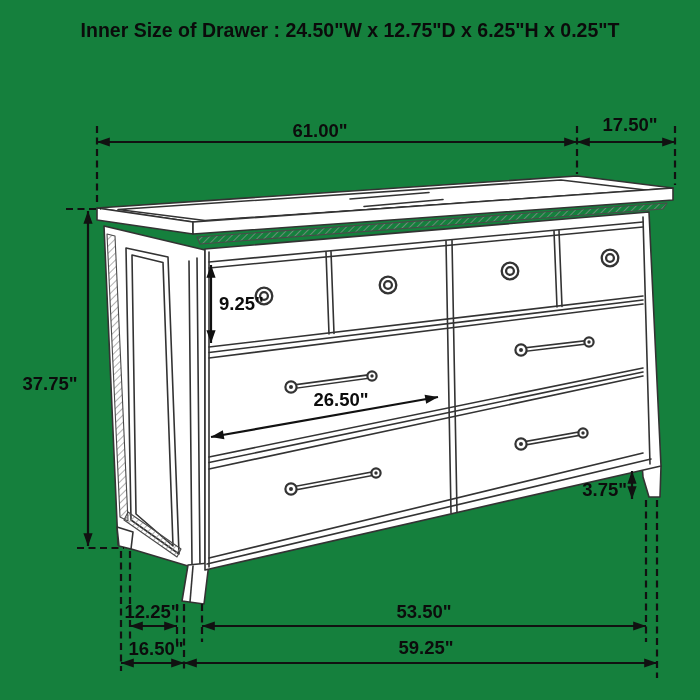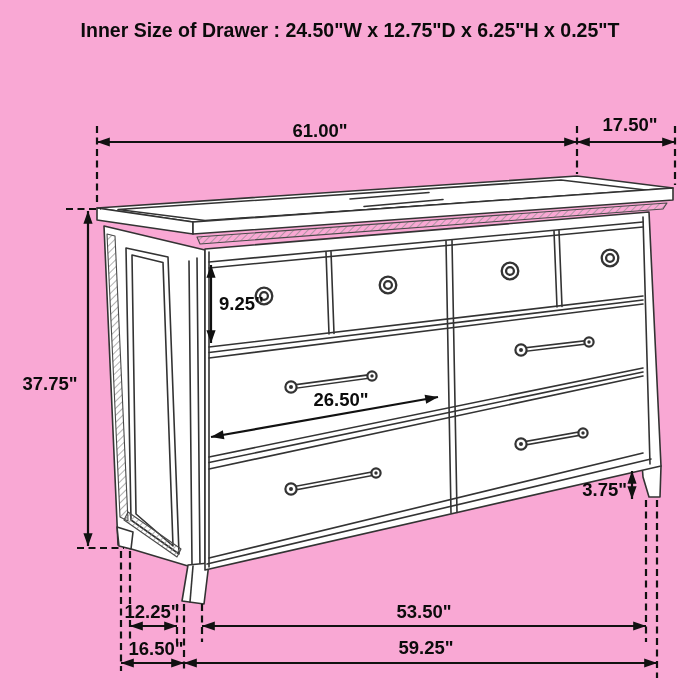--- a/index.html
+++ b/index.html
@@ -1,17 +1,17 @@
 <!DOCTYPE html>
 <html><head>
 <meta charset="utf-8">
 <style>
   html,body{margin:0;padding:0;background:#ffffff;}
   body{width:700px;height:700px;overflow:hidden;font-family:"Liberation Sans",sans-serif;}
-  #stage{position:relative;width:700px;height:700px;background:#f9a8d4;}
+  #stage{position:relative;width:700px;height:700px;background:#15803d;}
   svg{display:block;}
   .title-text{font-family:"Liberation Sans",sans-serif;font-size:19.5px;font-weight:bold;fill:#0b0b0b;}
   .dim-label{font-family:"Liberation Sans",sans-serif;font-size:18.5px;font-weight:bold;fill:#0c0c0c;}
   .draw{stroke:#333;stroke-width:1.6;fill:none;stroke-linejoin:round;stroke-linecap:round;}
   .fillw{fill:#ffffff;}
   .hatched{fill:url(#hatch);stroke:#4a4a4a;stroke-width:1.1;}
   .dimline{stroke:#111;stroke-width:2.2;fill:none;}
   .dashline{stroke:#111;stroke-width:2.2;fill:none;stroke-dasharray:7 4.5;}
   .barcore{stroke:#333;stroke-width:5.2;stroke-linecap:round;}
   .barhi{stroke:#fff;stroke-width:1.8;stroke-linecap:round;}

